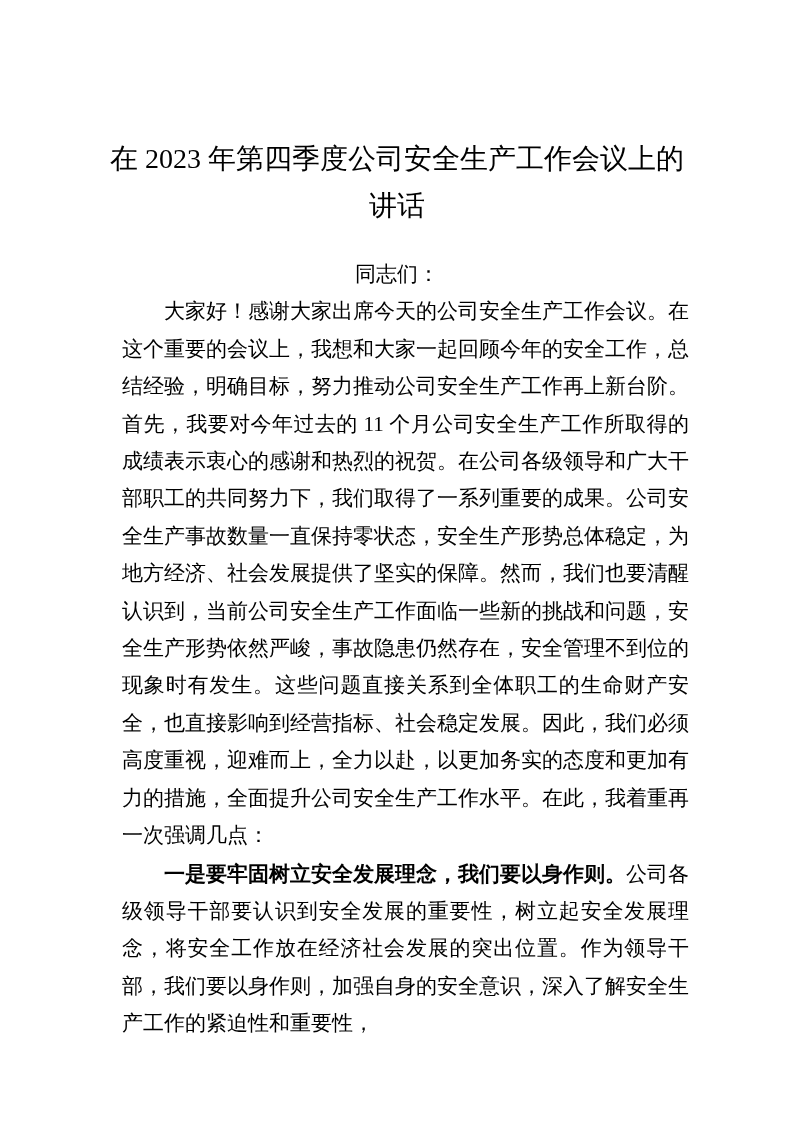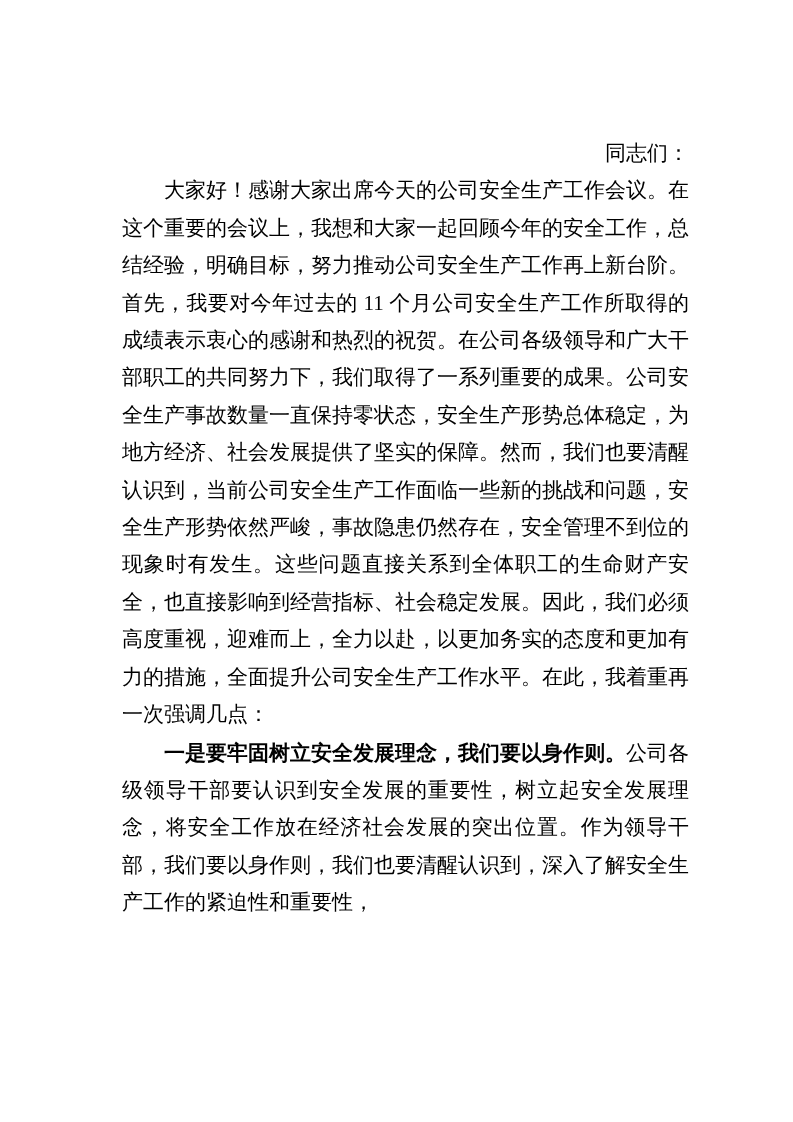--- a/index.html
+++ b/index.html
@@ -31,41 +31,45 @@
   }
   .doc-body p {
     margin: 0;
     font-size: 21px;
     line-height: 37.4px;
     text-align: justify;
     text-justify: inter-ideograph;
     word-break: break-all;
   }
   .doc-body p.salutation {
-    text-align: right;
+    text-align: center;
     text-indent: 0;
   }
   .doc-body p.indent {
     text-indent: 42px;
     margin-left: 17px;
   }
   .lead-bold {
     font-weight: bold;
     font-family: "Liberation Sans", "DejaVu Sans", sans-serif;
   }
 </style>
 </head>
 <body>
 
 <div class="page">
 
+  <h1 class="doc-title">
+    <span class="title-line">在 2023 年第四季度公司安全生产工作会议上的</span>
+    <span class="title-line">讲话</span>
+  </h1>
 
   <div class="doc-body">
 
     <p class="salutation">同志们：</p>
 
     <p class="indent">大家好！感谢大家出席今天的公司安全生产工作会议。在这个重要的会议上，我想和大家一起回顾今年的安全工作，总结经验，明确目标，努力推动公司安全生产工作再上新台阶。首先，我要对今年过去的 11 个月公司安全生产工作所取得的成绩表示衷心的感谢和热烈的祝贺。在公司各级领导和广大干部职工的共同努力下，我们取得了一系列重要的成果。公司安全生产事故数量一直保持零状态，安全生产形势总体稳定，为地方经济、社会发展提供了坚实的保障。然而，我们也要清醒认识到，当前公司安全生产工作面临一些新的挑战和问题，安全生产形势依然严峻，事故隐患仍然存在，安全管理不到位的现象时有发生。这些问题直接关系到全体职工的生命财产安全，也直接影响到经营指标、社会稳定发展。因此，我们必须高度重视，迎难而上，全力以赴，以更加务实的态度和更加有力的措施，全面提升公司安全生产工作水平。在此，我着重再一次强调几点：</p>
 
-    <p class="indent"><span class="lead-bold">一是要牢固树立安全发展理念，我们要以身作则。</span><span>公司各级领导干部要认识到安全发展的重要性，树立起安全发展理念，将安全工作放在经济社会发展的突出位置。作为领导干部，我们要以身作则，我们也要清醒认识到，深入了解安全生产工作的紧迫性和重要性，</span></p>
+    <p class="indent"><span class="lead-bold">一是要牢固树立安全发展理念，我们要以身作则。</span><span>公司各级领导干部要认识到安全发展的重要性，树立起安全发展理念，将安全工作放在经济社会发展的突出位置。作为领导干部，我们要以身作则，加强自身的安全意识，深入了解安全生产工作的紧迫性和重要性，</span></p>
 
   </div>
 
 </div>
 
 </body></html>

